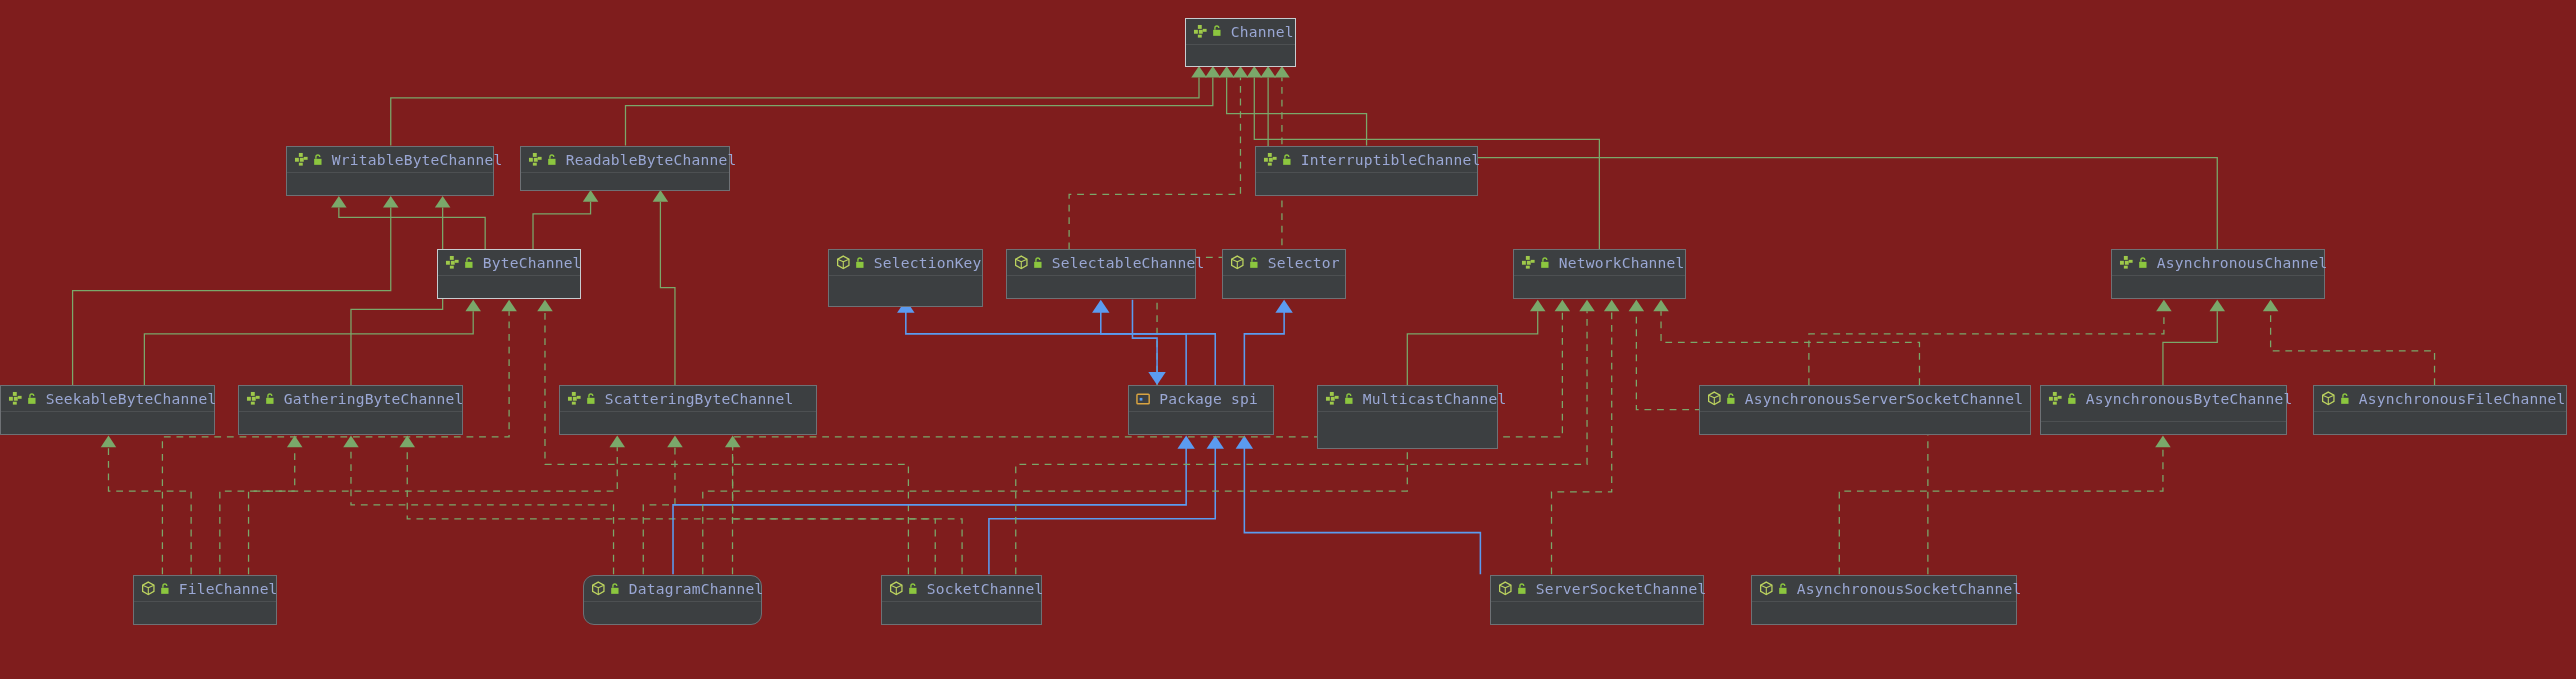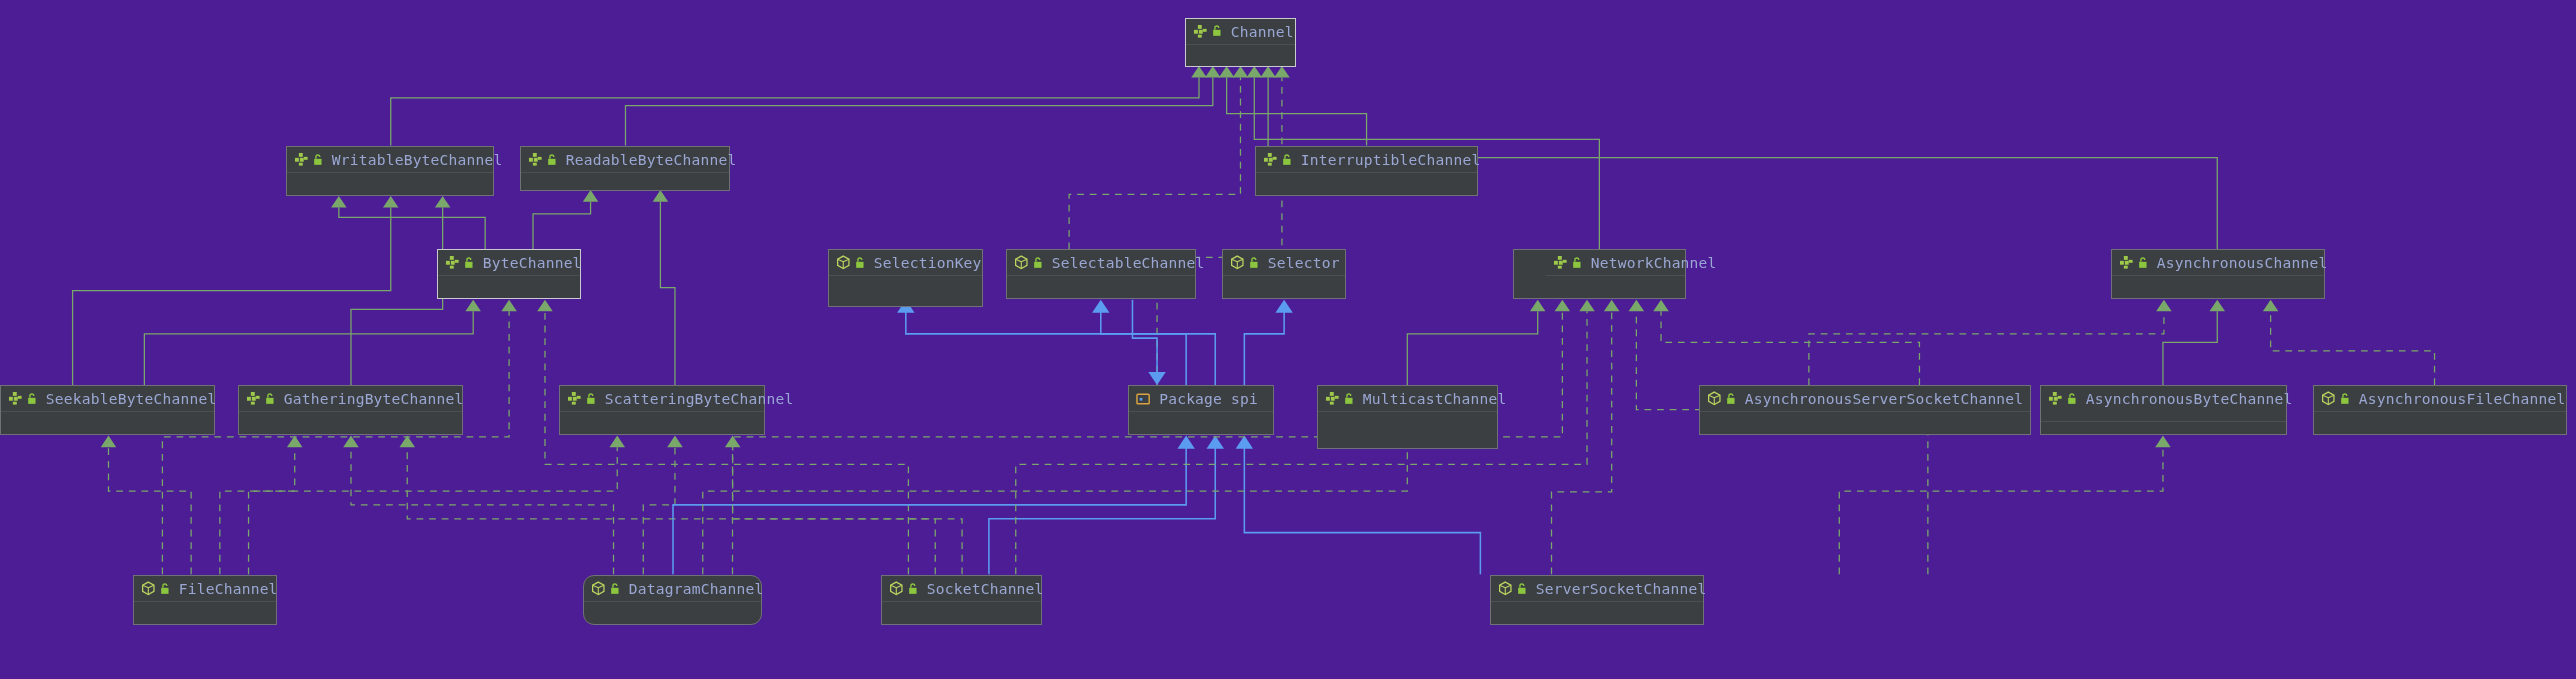--- a/index.html
+++ b/index.html
@@ -10,21 +10,21 @@
   body {
     width: 2576px;
     height: 679px;
     overflow: hidden;
     font-family: "DejaVu Sans Mono", "Liberation Mono", monospace;
   }
   #diagram {
     position: relative;
     width: 2576px;
     height: 679px;
-    background: #4c1d95;
+    background: #7f1d1d;
   }
   #edge-layer {
     position: absolute;
     left: 0;
     top: 0;
     width: 2576px;
     height: 679px;
     pointer-events: none;
   }
   .node {
@@ -305,21 +305,21 @@
         <span class="icon">
           <svg width="9.7" height="13.6" viewBox="0 0 10 14">
             <path d="M3 6 L3 4 A2 2 0 0 1 7 4" fill="none" stroke="#8cc63f" stroke-width="1.4"></path>
             <rect x="1.2" y="6" width="7.6" height="6.2" fill="#8cc63f"></rect>
           </svg>
         </span>
         <span class="node-label">Selector</span>
       </div>
       <div class="node-body"></div>
     </div>
-    <div class="node" style="left: 1513px; top: 249px; width: 173px; height: 50px; padding-left: 32px;">
+    <div class="node" style="left: 1513px; top: 249px; width: 173px; height: 50px;">
       <div class="node-header">
         <span class="icon">
           <svg width="14.6" height="14.6" viewBox="0 0 15 15">
             <rect x="5" y="1" width="4" height="4" fill="#9ec94a"></rect>
             <rect x="1" y="6" width="4" height="4" fill="#9ec94a"></rect>
             <rect x="6" y="6" width="4" height="4" fill="#9ec94a"></rect>
             <rect x="10" y="5" width="4" height="3" fill="#9ec94a"></rect>
             <rect x="5" y="11" width="4" height="3" fill="#9ec94a"></rect>
           </svg>
         </span>
@@ -389,21 +389,21 @@
         <span class="icon">
           <svg width="9.7" height="13.6" viewBox="0 0 10 14">
             <path d="M3 6 L3 4 A2 2 0 0 1 7 4" fill="none" stroke="#8cc63f" stroke-width="1.4"></path>
             <rect x="1.2" y="6" width="7.6" height="6.2" fill="#8cc63f"></rect>
           </svg>
         </span>
         <span class="node-label">GatheringByteChannel</span>
       </div>
       <div class="node-body"></div>
     </div>
-    <div class="node" style="left: 559px; top: 385px; width: 206px; height: 50px;">
+    <div class="node" style="left: 559px; top: 385px; width: 258px; height: 50px;">
       <div class="node-header">
         <span class="icon">
           <svg width="14.6" height="14.6" viewBox="0 0 15 15">
             <rect x="5" y="1" width="4" height="4" fill="#9ec94a"></rect>
             <rect x="1" y="6" width="4" height="4" fill="#9ec94a"></rect>
             <rect x="6" y="6" width="4" height="4" fill="#9ec94a"></rect>
             <rect x="10" y="5" width="4" height="3" fill="#9ec94a"></rect>
             <rect x="5" y="11" width="4" height="3" fill="#9ec94a"></rect>
           </svg>
         </span>
@@ -569,17 +569,35 @@
             <path d="M8 7.4 L8 14.8 M8 7.4 L1.8 4.6 M8 7.4 L14.2 4.6" fill="none" stroke="#bcd35f" stroke-width="1.2"></path>
           </svg>
         </span>
         <span class="icon">
           <svg width="9.7" height="13.6" viewBox="0 0 10 14">
             <path d="M3 6 L3 4 A2 2 0 0 1 7 4" fill="none" stroke="#8cc63f" stroke-width="1.4"></path>
             <rect x="1.2" y="6" width="7.6" height="6.2" fill="#8cc63f"></rect>
           </svg>
         </span>
         <span class="node-label">ServerSocketChannel</span>
+      </div>
+      <div class="node-body"></div>
+    </div>
+    <div class="node" style="left: 1751px; top: 575px; width: 266px; height: 50px;">
+      <div class="node-header">
+        <span class="icon">
+          <svg width="14.6" height="14.6" viewBox="0 0 16 16">
+            <path d="M8 1.2 L14.2 4.6 L14.2 11.4 L8 14.8 L1.8 11.4 L1.8 4.6 Z" fill="none" stroke="#bcd35f" stroke-width="1.4"></path>
+            <path d="M8 7.4 L8 14.8 M8 7.4 L1.8 4.6 M8 7.4 L14.2 4.6" fill="none" stroke="#bcd35f" stroke-width="1.2"></path>
+          </svg>
+        </span>
+        <span class="icon">
+          <svg width="9.7" height="13.6" viewBox="0 0 10 14">
+            <path d="M3 6 L3 4 A2 2 0 0 1 7 4" fill="none" stroke="#8cc63f" stroke-width="1.4"></path>
+            <rect x="1.2" y="6" width="7.6" height="6.2" fill="#8cc63f"></rect>
+          </svg>
+        </span>
+        <span class="node-label">AsynchronousSocketChannel</span>
       </div>
       <div class="node-body"></div>
     </div>
   </div>
 
 
 </body></html>

